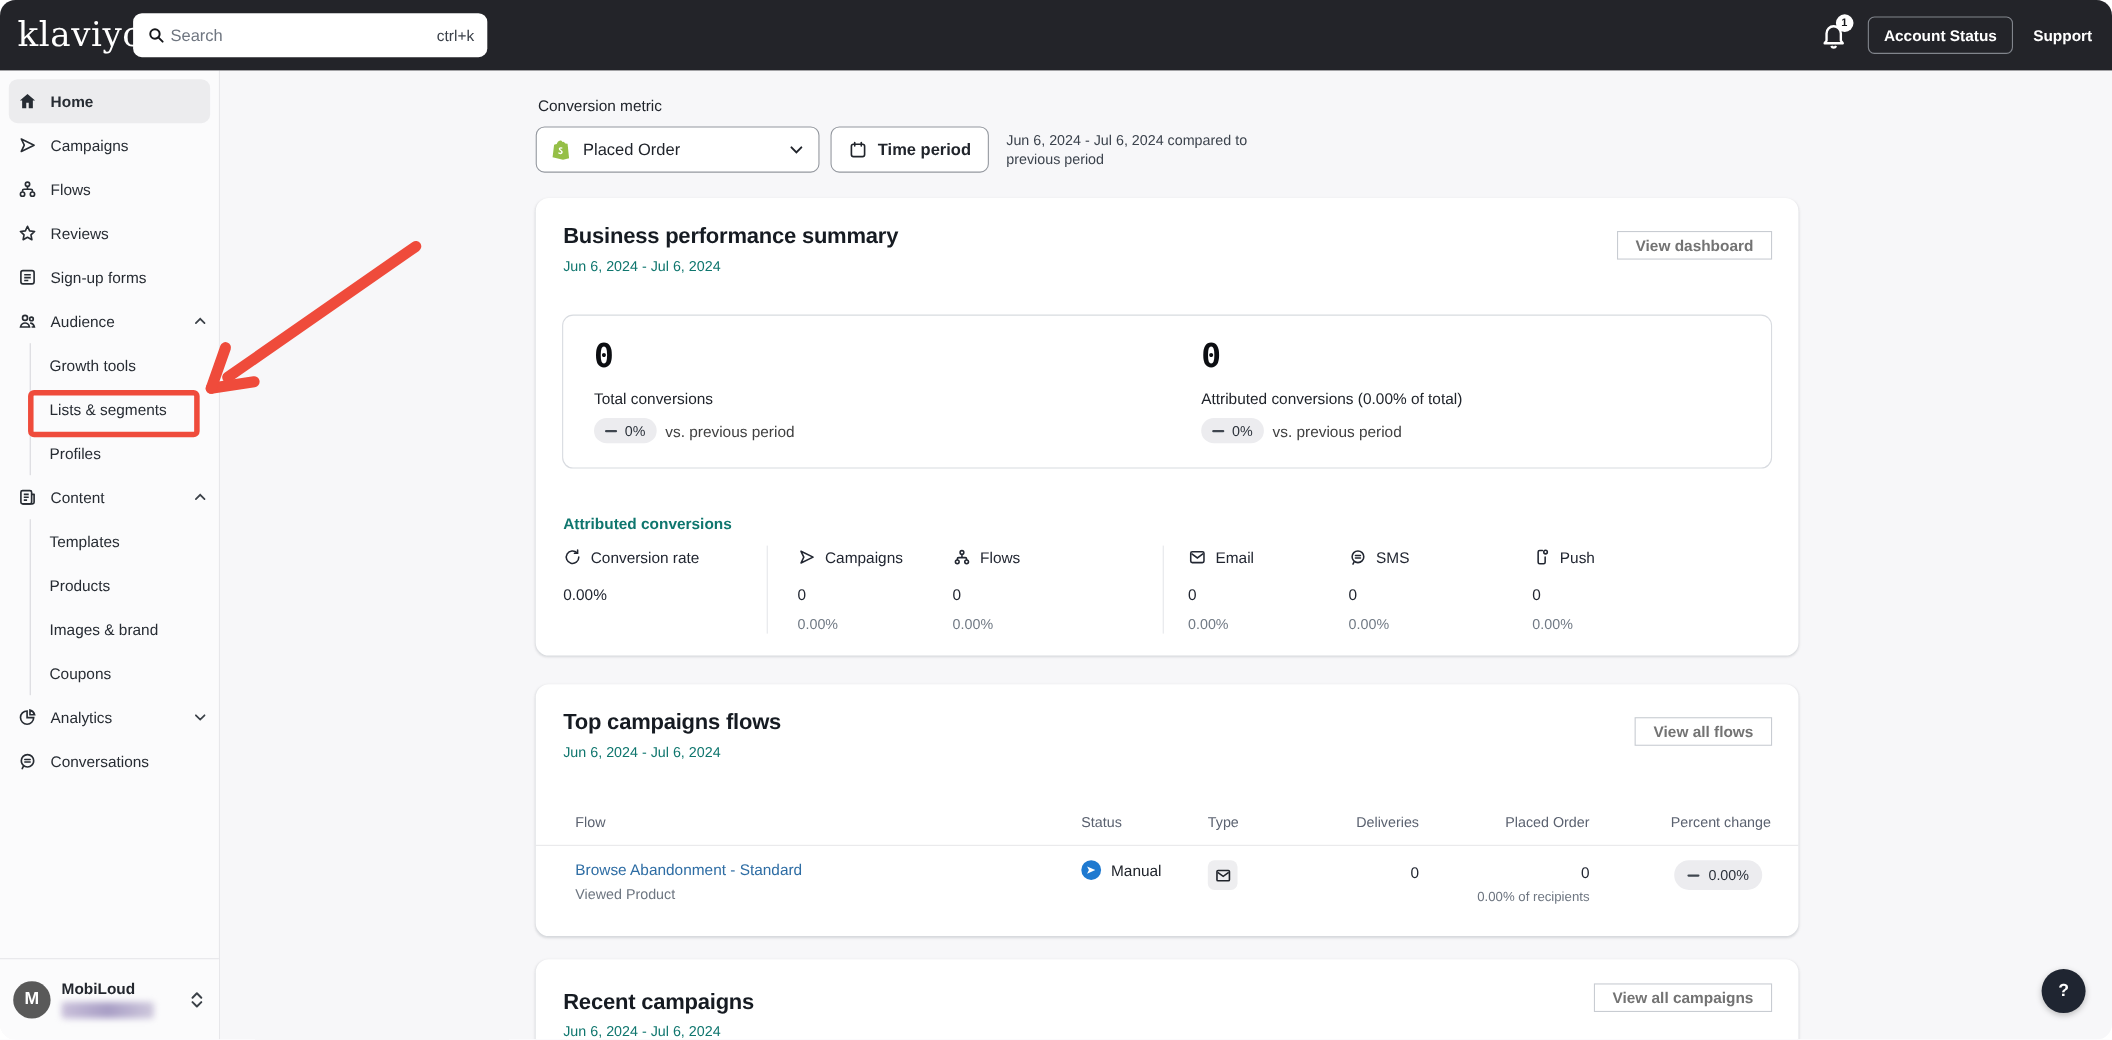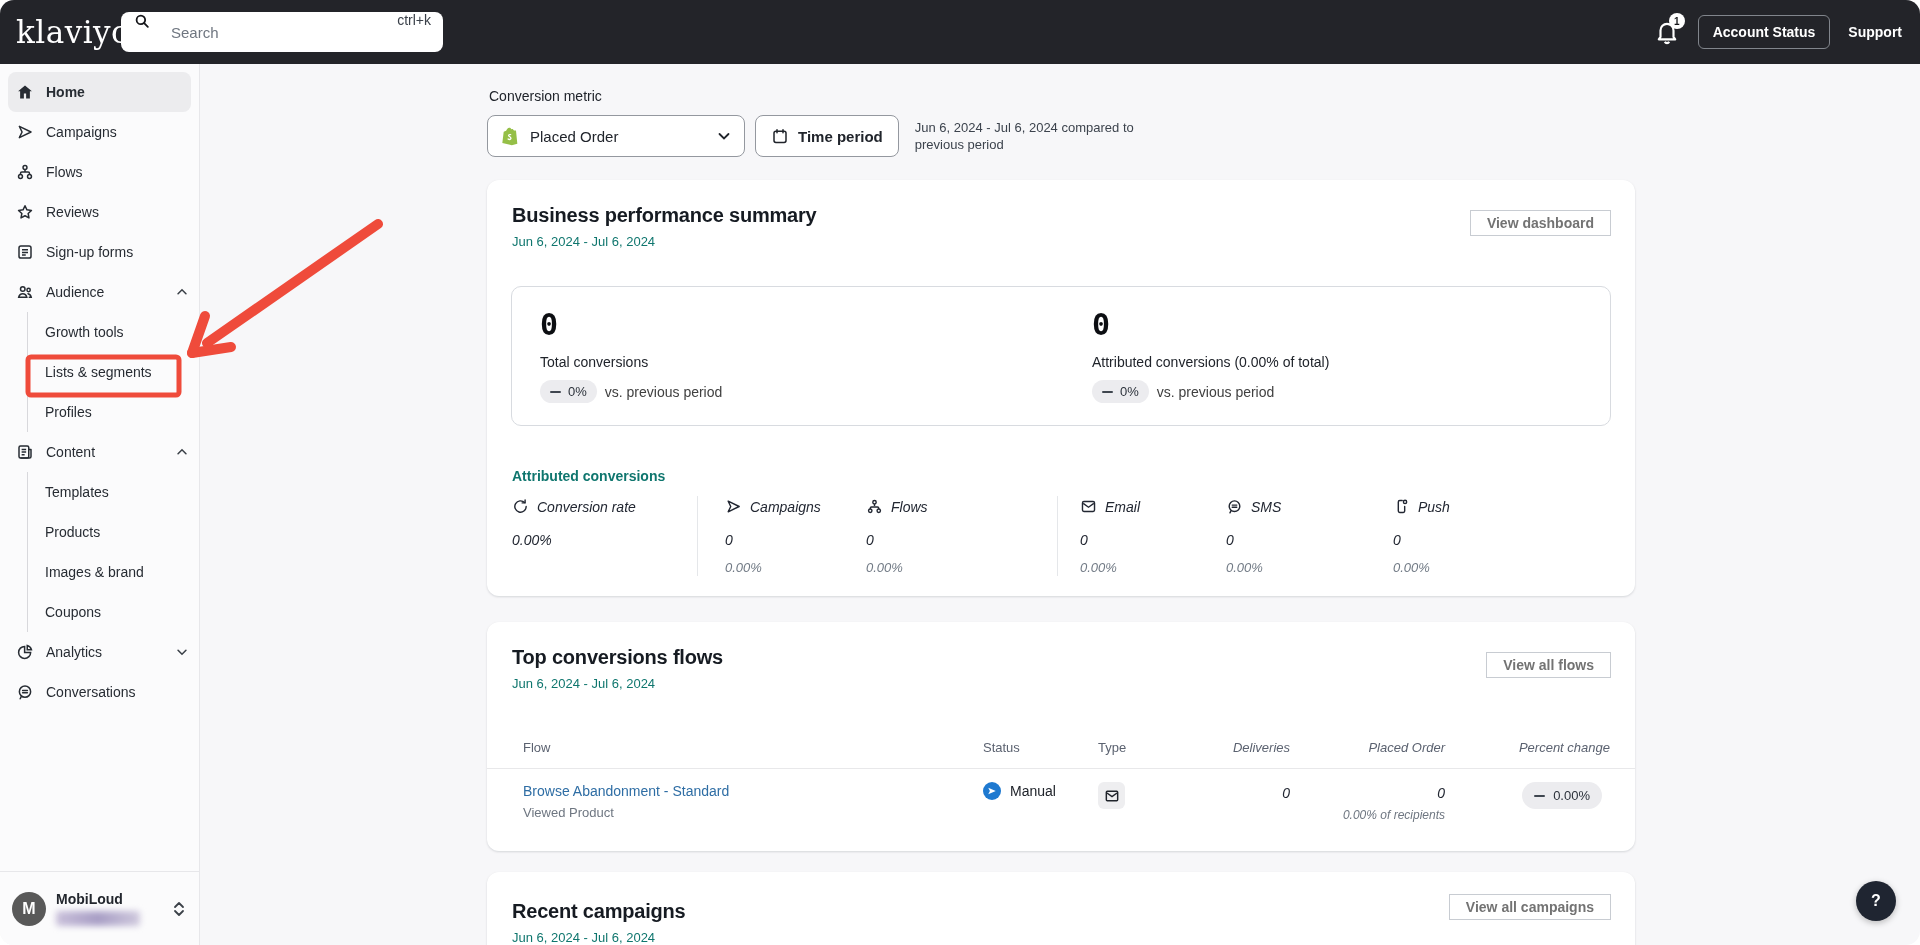--- a/index.html
+++ b/index.html
@@ -8,22 +8,22 @@
           border-radius:14px; overflow:hidden; }
 
   
   .topbar { position:absolute; top:0; left:0; width:100%; height:64px;
             background:#232429; display:flex; align-items:center; z-index:10; }
   .logo { display:flex; align-items:flex-start; margin-left:16px; color:#fff; cursor:pointer; }
   .logo-text { font-family:"DejaVu Serif", serif; font-size:31px; line-height:40px; letter-spacing:.5px; }
   .logo-flag { width:11px; height:11px; background:#fff; margin:4px 0 0 2px;
                clip-path:polygon(0 0,100% 0,100% 100%,55% 62%,0 100%); }
   .search { position:absolute; left:121px; top:12px; width:322px; height:40px;
-            background:#fff; border-radius:8px; display:flex; 
-            padding:0 12px; gap:20px; }
+            background:#fff; border-radius:8px; display:flex; align-items:center;
+            padding:0 12px; gap:4px; }
   .search input { border:none; outline:none; flex:1; font-size:15px; color:#20242b;
                   font-family:"Liberation Sans", sans-serif; background:transparent; }
   .search input::placeholder { color:#6f7680; }
   .search-shortcut { font-size:14px; color:#3a4049; }
   .topbar-right { margin-left:auto; display:flex; align-items:center; gap:18px; padding-right:18px; }
   .bell-wrap { position:relative; width:26px; height:26px; color:#fff; cursor:pointer; }
   .bell-badge { position:absolute; top:-6px; right:-5px; width:16px; height:16px; background:#fff;
                 border-radius:50%; font-size:10px; font-weight:bold; color:#15161a;
                 display:flex; align-items:center; justify-content:center; }
   .btn-dark { border:1px solid #81858c; border-radius:6px; color:#fff; font-size:14px;
@@ -84,35 +84,35 @@
                  border:1px solid #d8dbe0; border-radius:10px; }
   .stat { position:absolute; top:20px; }
   .stat-val { font-family:"DejaVu Sans Mono", monospace; font-size:30px; font-weight:bold; color:#0c0e12; }
   .stat-label { font-size:14px; color:#20242b; margin-top:12px; }
   .stat-change { display:flex; align-items:center; gap:8px; margin-top:10px; }
   .pill { display:inline-flex; align-items:center; gap:7px; background:#ececef;
           border-radius:12px; padding:4px 10px; font-size:13px; color:#2c323b; }
   .dash { width:11px; height:2px; background:#3f464f; border-radius:1px; display:inline-block; }
   .change-note { font-size:14px; color:#404040; }
   .attr-title { position:absolute; left:25px; top:288px; font-size:14px; font-weight:bold; color:#0f766e; }
-  .metrics { position:absolute; left:25px; top:316px; right:24px; display:flex;font-style:italic; }
+  .metrics { position:absolute; left:25px; top:316px; right:24px; display:flex; }
   .mcol { padding-top:2px; }
   .mcol .mhead { display:flex; align-items:center; gap:8px; font-size:14px; color:#222732; }
   .mcol .mhead svg { width:17px; height:17px; color:#222732; }
   .mval { font-size:14px; color:#222732; margin-top:17px; }
   .msub { font-size:13px; color:#717a85; margin-top:12px; height:16px; }
   .m-divider { border-right:1px solid #e5e7ea; }
 
   
   .card2 { top:558px; height:229px; }
   .tbl-head, .tbl-row { display:grid;
       grid-template-columns:460px 115px 90px 102px 155px 165px;
       padding-left:36px; padding-right:25px; align-items:start; }
   .tbl-head { position:absolute; top:118px; left:0; right:0; font-size:13px; color:#5b6270; }
-  .tbl-head .r, .tbl-row .r { text-align:right;font-style:italic; }
+  .tbl-head .r, .tbl-row .r { text-align:right; }
   .tbl-rule { position:absolute; top:146px; left:0; right:0; border-top:1px solid #e8e8ea; }
   .tbl-row { position:absolute; top:160px; left:0; right:0; }
   .flow-link { font-size:14px; color:#2e6da4; cursor:pointer; text-decoration:none; }
   .flow-trigger { font-size:13px; color:#6e7681; margin-top:5px; }
   .status-cell { display:flex; align-items:center; gap:9px; font-size:14px; color:#20242b; }
   .status-dot { width:18px; height:18px; border-radius:50%; background:#1e79d0;
                 display:flex; align-items:center; justify-content:center; }
   .status-dot svg { width:10px; height:10px; color:#fff; }
   .type-chip { width:27px; height:27px; border-radius:6px; background:#eeeef0;
                display:flex; align-items:center; justify-content:center; }
@@ -434,21 +434,21 @@
               </svg>
             <span>Push</span>
           </div>
           <div class="mval">0</div>
           <div class="msub">0.00%</div>
         </div>
       </div>
     </section>
 
     <section class="card card2 pad24">
-      <div class="card-title">Top conversions flows</div>
+      <div class="card-title">Top campaigns flows</div>
       <div class="card-sub">Jun 6, 2024 - Jul 6, 2024</div>
       <button class="btn-outline" style="top:30px">View all flows</button>
 
       <div class="tbl-head">
         <div>Flow</div>
         <div>Status</div>
         <div>Type</div>
         <div class="r">Deliveries</div>
         <div class="r">Placed Order</div>
         <div class="r">Percent change</div>

